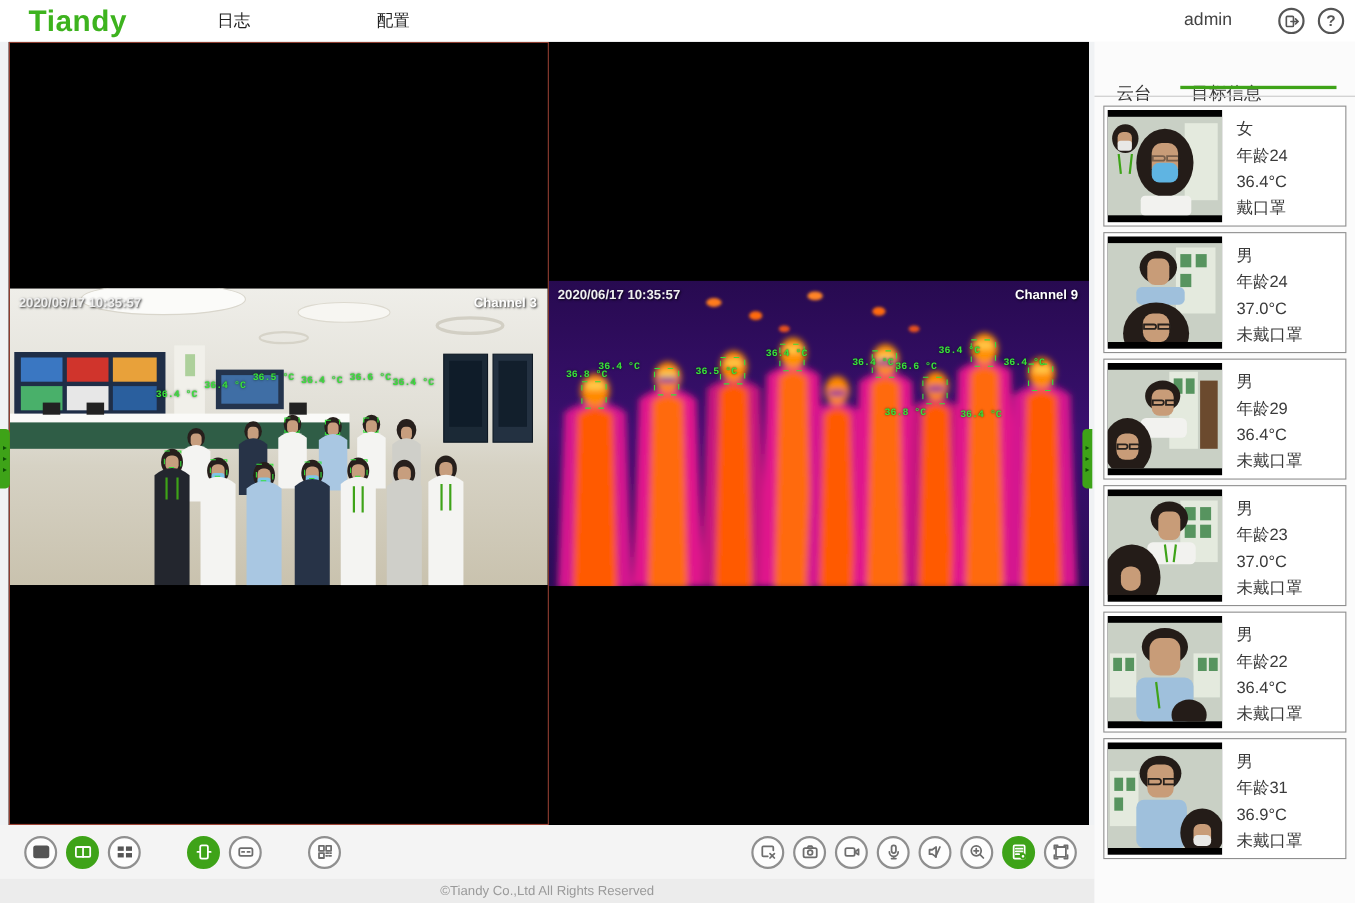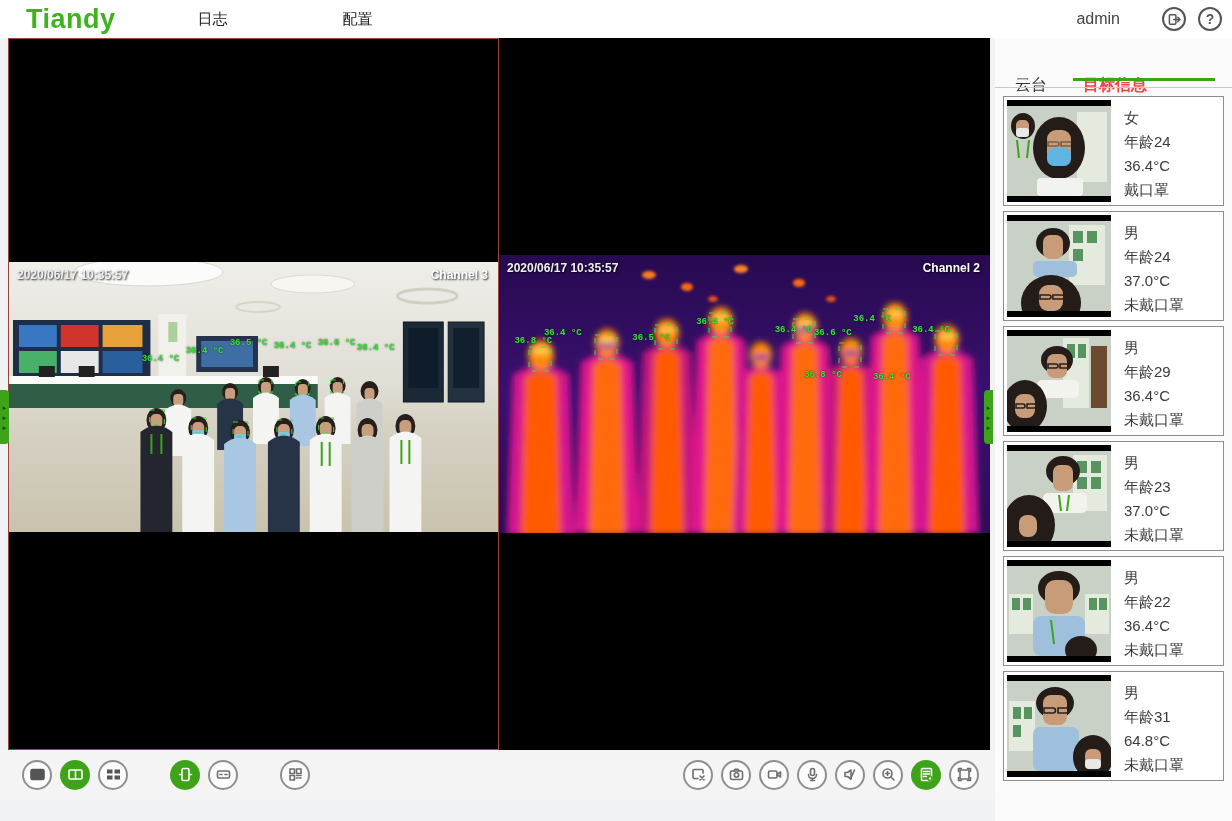--- a/index.html
+++ b/index.html
@@ -60,21 +60,21 @@
 
   
   .footer { position:absolute; left:0; top:761px; width:995px; height:22px; background:#ececec;
     display:flex; align-items:center; justify-content:center; font-size:12px; color:#9a9a9a; }
 
   
   .sidebar { position:absolute; left:995px; top:38px; width:237px; height:783px; background:#fbfbfb; }
   .side-tabs { position:relative; height:50px; }
   .side-tab { position:absolute; top:1px; font-size:16px; cursor:pointer; color:#333;margin-top:36px; }
   .side-tab.ptz { left:20px; }
-  .side-tab.target { left:88px; color:#ef4444; font-weight:bold; }
+  .side-tab.target { left:88px; color:#404040; font-weight:normal; }
   .side-underline { position:absolute; left:78px; top:40px; width:142px; height:3px; background:#3ea318; }
   .side-divider { position:absolute; left:0; top:49px; width:237px; height:1px; background:#c9c9c9; }
   .cards { position:absolute; left:8px; top:58px; width:221px; }
   .card { display:flex; height:110px; background:#fff; border:1px solid #8e8e8e; margin-bottom:5px;
     padding:3px; cursor:pointer; }
   .thumb { width:104px; height:102px; background:#000; display:flex; align-items:center; flex:none; }
   .thumb svg { width:104px; height:90px; display:block; }
   .card-info { padding:6px 0 0 13px; font-size:15px; color:#3a3a3a; line-height:24px; }
 
   
@@ -339,21 +339,21 @@
             <rect class="fbox" x="30" y="92" width="22" height="24"></rect>
               <rect class="fbox" x="96" y="80" width="22" height="24"></rect>
             <rect class="fbox" x="156" y="70" width="22" height="24"></rect>
               <rect class="fbox" x="210" y="58" width="22" height="24"></rect>
             <rect class="fbox" x="294" y="64" width="22" height="24"></rect>
               <rect class="fbox" x="340" y="88" width="22" height="24"></rect>
             <rect class="fbox" x="384" y="54" width="22" height="24"></rect>
               <rect class="fbox" x="436" y="76" width="22" height="24"></rect>
           </svg>
           <span class="osd-time">2020/06/17 10:35:57</span>
-          <span class="osd-chan">Channel 2</span>
+          <span class="osd-chan">Channel 9</span>
         <span class="temp-label" style="left: 7%; top: 31%;">36.8 °C</span>
             <span class="temp-label" style="left: 13%; top: 28%;">36.4 °C</span>
             <span class="temp-label" style="left: 31%; top: 30%;">36.5 °C</span>
             <span class="temp-label" style="left: 44%; top: 24%;">36.4 °C</span>
             <span class="temp-label" style="left: 60%; top: 27%;">36.4 °C</span>
             <span class="temp-label" style="left: 68%; top: 28%;">36.6 °C</span>
             <span class="temp-label" style="left: 76%; top: 23%;">36.4 °C</span>
             <span class="temp-label" style="left: 66%; top: 43%;">36.8 °C</span>
             <span class="temp-label" style="left: 80%; top: 44%;">36.4 °C</span>
             <span class="temp-label" style="left: 88%; top: 27%;">36.4 °C</span>
@@ -464,20 +464,23 @@
         </div>
         <div class="tb-btn">
           <svg viewBox="0 0 17 17">
               <rect x="4" y="4" width="9" height="9"></rect>
               <path d="M2.5 5.5v-3h3M11.5 2.5h3v3M14.5 11.5v3h-3M5.5 14.5h-3v-3"></path>
             </svg>
         </div>
       </div>
     </div>
 
+    <div class="footer">
+      <span>©Tiandy Co.,Ltd All Rights Reserved</span>
+    </div>
   </div>
 
   <div class="sidebar">
     <div class="side-tabs">
       <div class="side-tab ptz">云台</div>
       <div class="side-tab target">目标信息</div>
       <div class="side-underline"></div>
       <div class="side-divider"></div>
     </div>
 
@@ -619,20 +622,20 @@
               <path class="gls" d="M37 27h9a2.5 2.5 0 0 1 0 5h-9zM51 27h9a2.5 2.5 0 0 1 0 5h-9z"></path>
               <rect class="sh-b" x="26" y="46" width="46" height="44" rx="7"></rect>
             <ellipse class="hr" cx="86" cy="76" rx="20" ry="22"></ellipse>
               <rect class="fc" x="78" y="68" width="16" height="20" rx="6"></rect>
               <rect class="mkw" x="78" y="78" width="16" height="10" rx="4"></rect>
           </svg>
         </div>
         <div class="card-info">
           <div>男</div>
           <div>年龄31</div>
-          <div>64.8°C</div>
+          <div>36.9°C</div>
           <div>未戴口罩</div>
         </div>
       </div>
 
     </div>
   </div>
 </div>
 
 </body></html>

